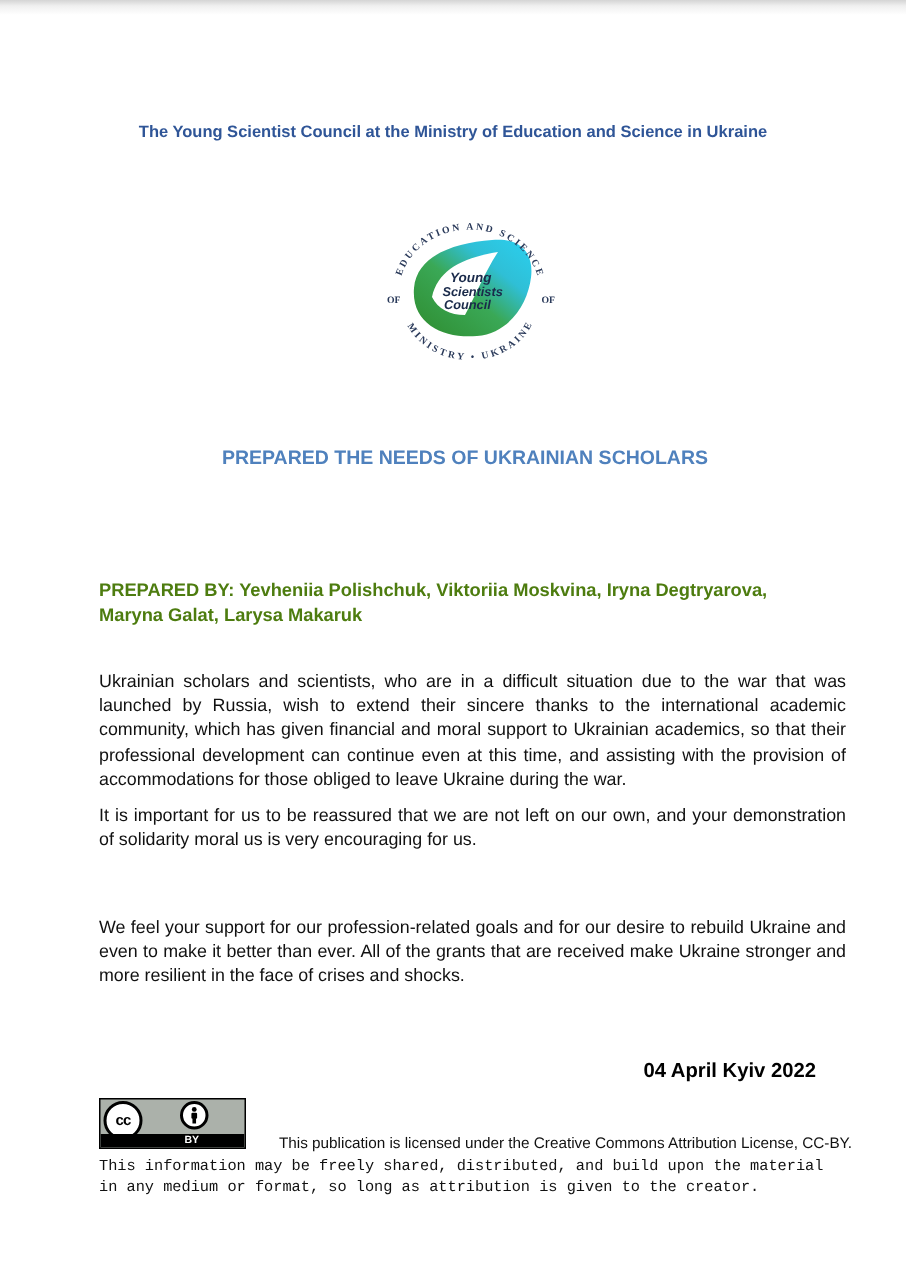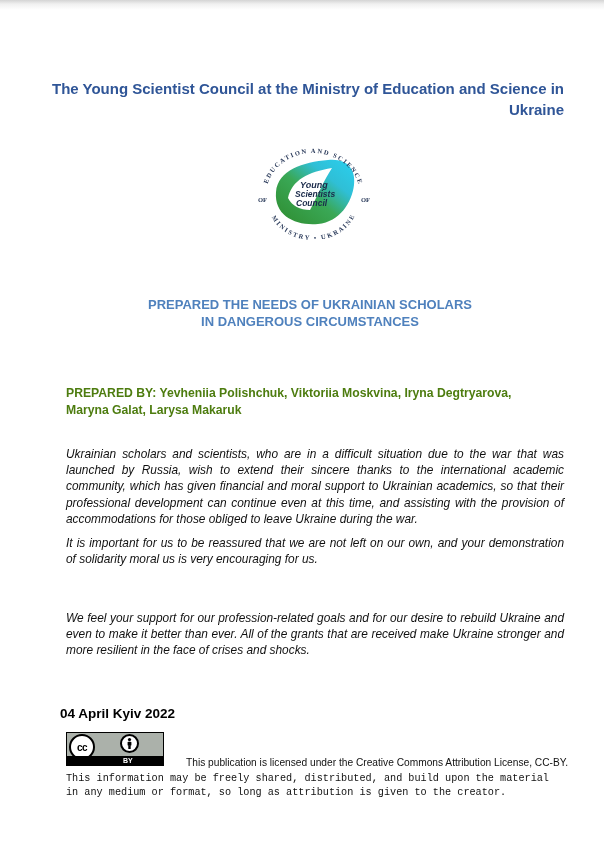--- a/index.html
+++ b/index.html
@@ -5,41 +5,41 @@
     html, body { margin: 0; padding: 0; }
     body {
       width: 604px; height: 850px; background: #ffffff; position: relative; overflow: hidden;
       font-family: "Liberation Sans", sans-serif; color: #111;
     }
     .top-shadow {
       position: absolute; left: 0; top: 0; width: 604px; height: 10px;
       background: linear-gradient(to bottom, #d4d4d4 0%, #f0f0f0 40%, rgba(255,255,255,0) 100%);
     }
     .org-title {
-      position: absolute; left: 40px; top: 78px; width: 524px; text-align: right;
-      color: #2f5597; font-weight: bold; font-size: 15px; line-height: 21px;
+      position: absolute; left: 40px; top: 78px; width: 524px; text-align: center;
+      color: #2f5597; font-weight: bold; font-size: 11px; line-height: 21px;
     }
     .logo { position: absolute; left: 248px; top: 140px; width: 130px; height: 105px; }
     .report-title {
       position: absolute; left: 60px; top: 296px; width: 500px; text-align: center;
       color: #4f81bd; font-weight: bold; font-size: 13px; line-height: 17px;
     }
     .prepared {
       position: absolute; left: 66px; top: 385px; width: 480px;
       font-weight: bold; font-size: 12.2px; line-height: 17px; color: #4d7c0f;
     }
     .body-para {
-      position: absolute; left: 66px; width: 498px; font-style: italic;
+      position: absolute; left: 66px; width: 498px; 
       font-size: 11.9px; line-height: 16.2px; text-align: justify; color: #111;
     }
     .p1 { top: 446px; }
     .p2 { top: 535px; }
     .p3 { top: 577px; margin-top: 33px; }
     .date {
-      position: absolute; left: 60px; top: 706px; width: 484px; text-align: left;
+      position: absolute; left: 60px; top: 706px; width: 484px; text-align: right;
       font-weight: bold; font-size: 13.5px; color: #000;
     }
     .cc-badge {
       position: absolute; left: 66px; top: 732px; width: 98px; height: 34px;
       background: #abb1aa; border: 1px solid #000; box-sizing: border-box; overflow: hidden;
     }
     .cc-badge .bar {
       position: absolute; left: 0; bottom: 0; width: 100%; height: 9px; background: #000;
     }
     .cc-badge .by-text {
@@ -92,21 +92,20 @@
     <text x="10" y="62" font-family="Liberation Serif, serif" font-size="6.5" font-weight="bold" fill="#2a3a5a">OF</text>
     <text x="113" y="62" font-family="Liberation Serif, serif" font-size="6.5" font-weight="bold" fill="#2a3a5a">OF</text>
     <text font-family="Liberation Serif, serif" font-size="6.5" font-weight="bold" fill="#2a3a5a" letter-spacing="1.8">
       <textPath href="#ringBottom" startOffset="12%">MINISTRY • UKRAINE</textPath>
     </text>
   </svg>
 </div>
 
 <div class="report-title">
   <div>PREPARED THE NEEDS OF UKRAINIAN SCHOLARS</div>
-  <div>IN DANGEROUS CIRCUMSTANCES</div>
 </div>
 
 <div class="prepared">PREPARED BY: Yevheniia Polishchuk, Viktoriia Moskvina, Iryna Degtryarova, Maryna Galat, Larysa Makaruk</div>
 
 <div class="body-para p1">Ukrainian scholars and scientists, who are in a difficult situation due to the war that was launched by Russia, wish to extend their sincere thanks to the international academic community, which has given financial and moral support to Ukrainian academics, so that their professional development can continue even at this time, and assisting with the provision of accommodations for those obliged to leave Ukraine during the war.</div>
 <div class="body-para p2">It is important for us to be reassured that we are not left on our own, and your demonstration of solidarity moral us is very encouraging for us.</div>
 <div class="body-para p3">We feel your support for our profession-related goals and for our desire to rebuild Ukraine and even to make it better than ever. All of the grants that are received make Ukraine stronger and more resilient in the face of crises and shocks.</div>
 
 <div class="date">04 April Kyiv 2022</div>
 

